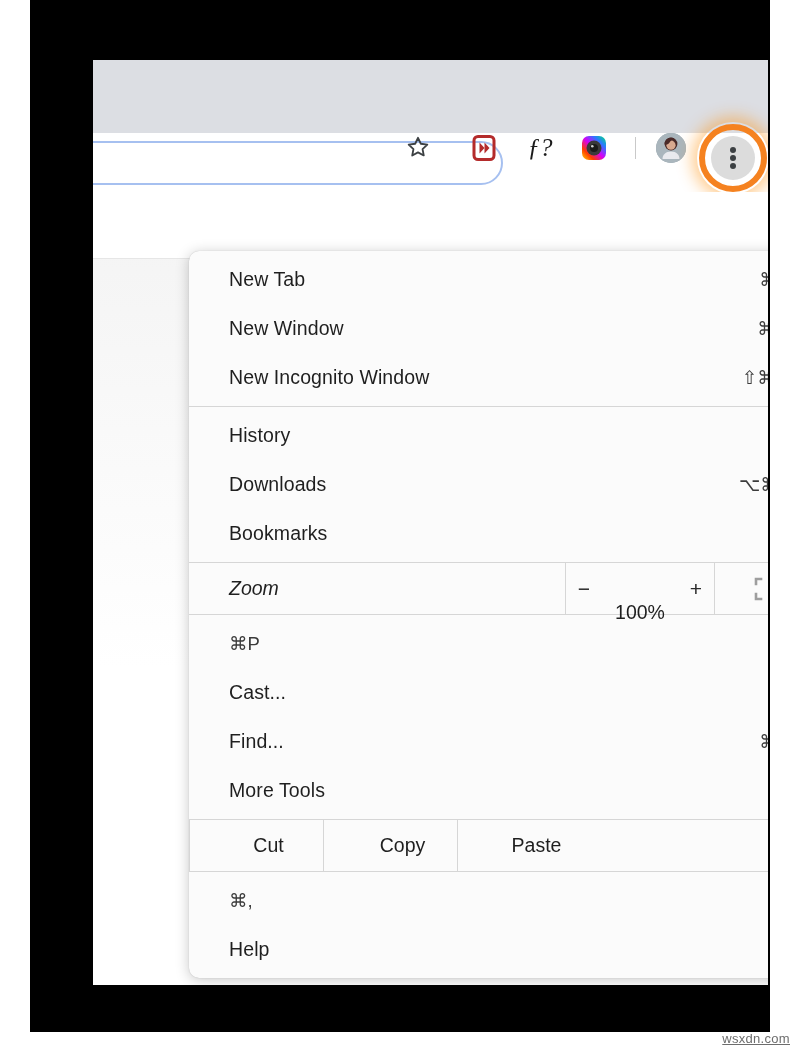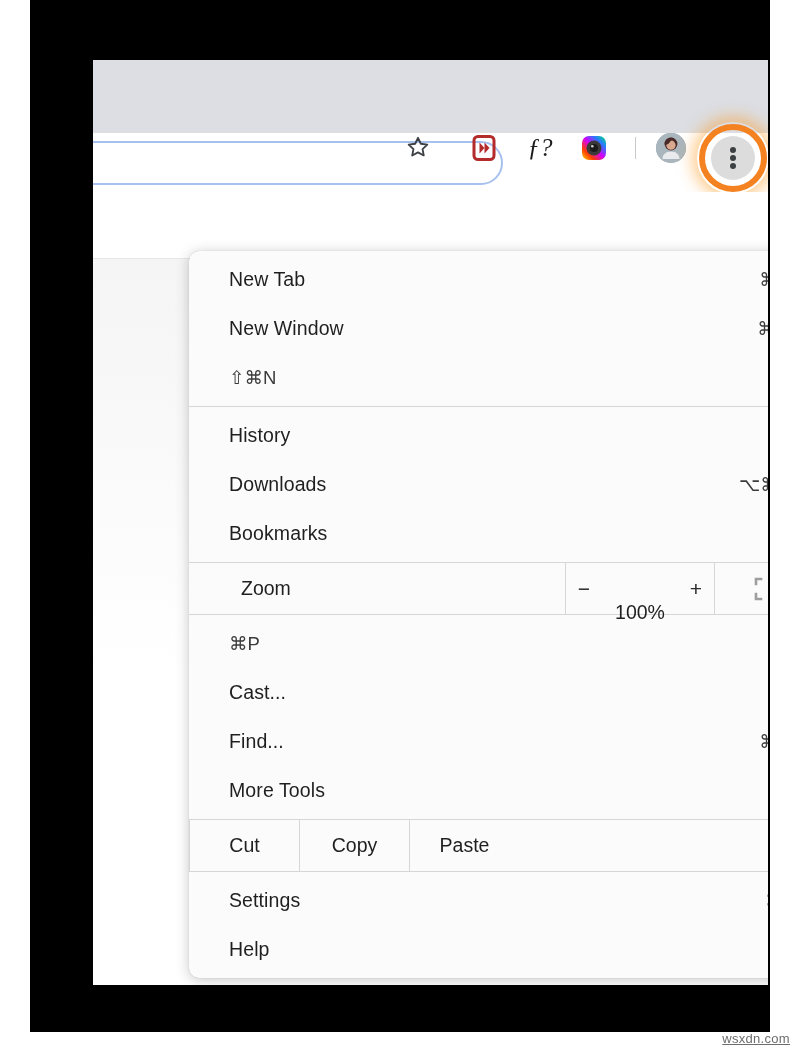--- a/index.html
+++ b/index.html
@@ -211,23 +211,24 @@
   
   #zoom-row {
     display: flex;
     align-items: stretch;
     height: 51px;
   }
   #zoom-row .zl {
     flex: 1;
     display: flex;
     align-items: center;
-    padding-left: 52px;
+    padding-left: 40px;
     font-size: 19.5px;
     color: #1f1f1f;
+    font-style: italic;
   }
   #zoom-row .zctl {
     width: 148px;
     display: flex;
     align-items: center;
     justify-content: center;
     gap: 20px;
     border-left: 1px solid #d6d6d6;
     border-right: 1px solid #d6d6d6;
   }
@@ -266,20 +267,21 @@
     color: #1f1f1f;
   }
   #edit-row .ebtn {
     width: 109px;
     display: flex;
     align-items: center;
     justify-content: center;
     font-size: 19.5px;
     color: #1f1f1f;
     border-left: 1px solid #d6d6d6;
+    padding-left: 24px;
   }
 
   
   #watermark {
     position: absolute;
     right: 10px;
     bottom: 7px;
     font-size: 13px;
     color: #6d6d6d;
     letter-spacing: 0.3px;
@@ -364,20 +366,21 @@
       <div class="menu-group">
         <div class="mi">
           <span class="label">New Tab</span>
           <span class="accel">⌘T</span>
         </div>
         <div class="mi">
           <span class="label">New Window</span>
           <span class="accel">⌘N</span>
         </div>
         <div class="mi">
+          <span class="label">New Incognito Window</span>
           <span class="accel">⇧⌘N</span>
         </div>
       </div>
 
       <div class="sep"></div>
 
       <div class="menu-group">
         <div class="mi">
           <span class="label">History</span>
 
@@ -438,21 +441,20 @@
       <div id="edit-row">
         <div class="ebtn">Cut</div>
         <div class="ebtn">Copy</div>
         <div class="ebtn">Paste</div>
       </div>
 
       <div class="sep"></div>
 
       <div class="menu-group">
         <div class="mi">
-          <span class="label">Settings</span>
           <span class="accel">⌘,</span>
         </div>
         <div class="mi">
           <span class="label">Help</span>
 
         </div>
       </div>
 
     </div>
   </div>

